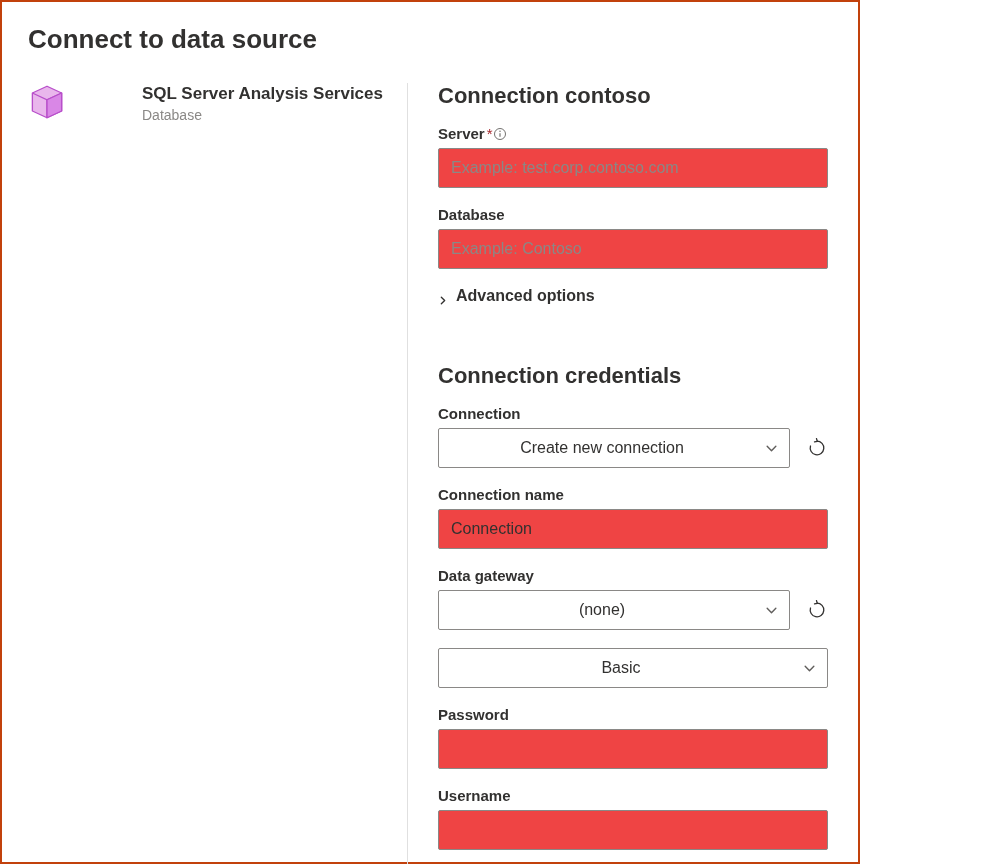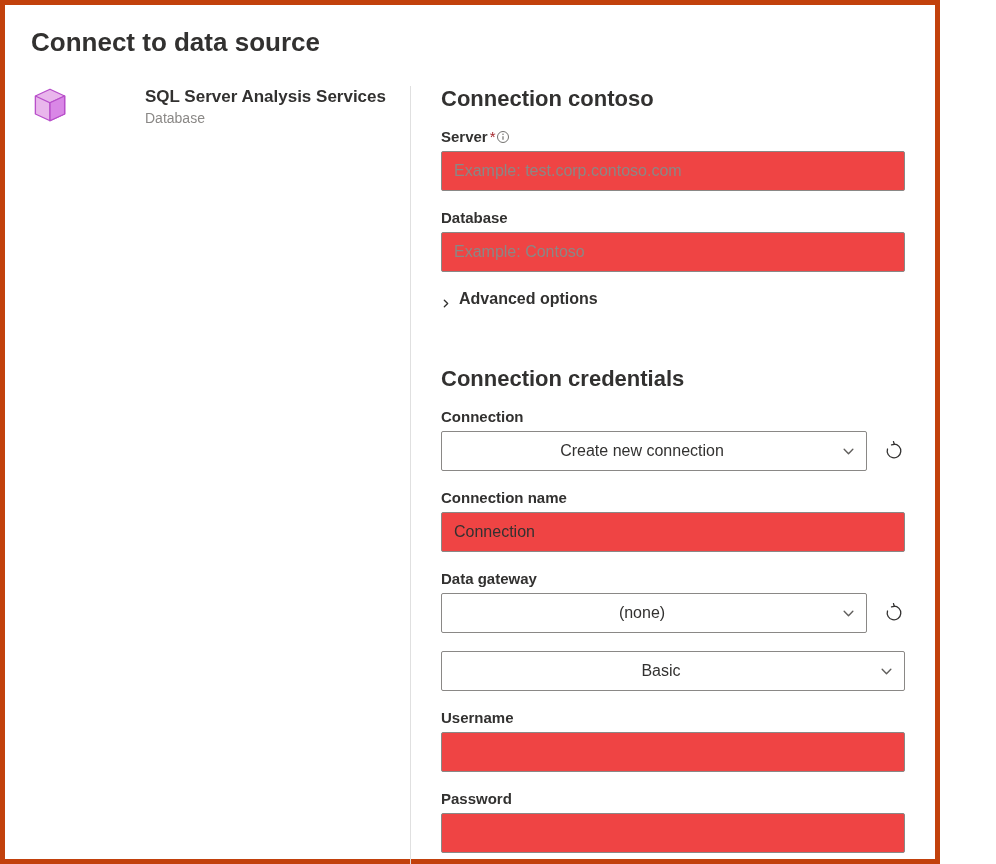--- a/index.html
+++ b/index.html
@@ -3,22 +3,22 @@
 <meta charset="utf-8">
 <style>
   * { box-sizing: border-box; }
   html, body {
     margin: 0; padding: 0;
     font-family: "Segoe UI", -apple-system, BlinkMacSystemFont, sans-serif;
     color: #323130;
     background: #fff;
   }
   .frame {
-    width: 940px; height: 864px;
-    border: 5px solid #c2410c;
+    width: 860px; height: 864px;
+    border: 2px solid #c2410c;
     padding: 22px 26px;
     position: relative;
   }
   .page-title {
     font-size: 26px;
     font-weight: 600;
     margin: 0 0 28px 0;
   }
   .body {
     display: flex;
@@ -278,29 +278,29 @@
             <span class="select-caret">
               <svg viewBox="0 0 12 12" width="13" height="13">
                   <polyline points="2,4 6,8 10,4" fill="none" stroke="#605e5c" stroke-width="1.3" stroke-linecap="round" stroke-linejoin="round"></polyline>
                 </svg>
             </span>
           </div>
         </div>
 
         <div class="field">
           <div class="field-label">
+            <span>Password</span>
+          </div>
+          <input class="text-input" type="password" style="">
+        </div>
+
+        <div class="field">
+          <div class="field-label">
             <span>Username</span>
           </div>
           <input class="text-input" type="text" style="">
-        </div>
-
-        <div class="field">
-          <div class="field-label">
-            <span>Password</span>
-          </div>
-          <input class="text-input" type="password" style="">
         </div>
 
       </div>
 
     </div>
   </div>
 </div>
 
 </body></html>

